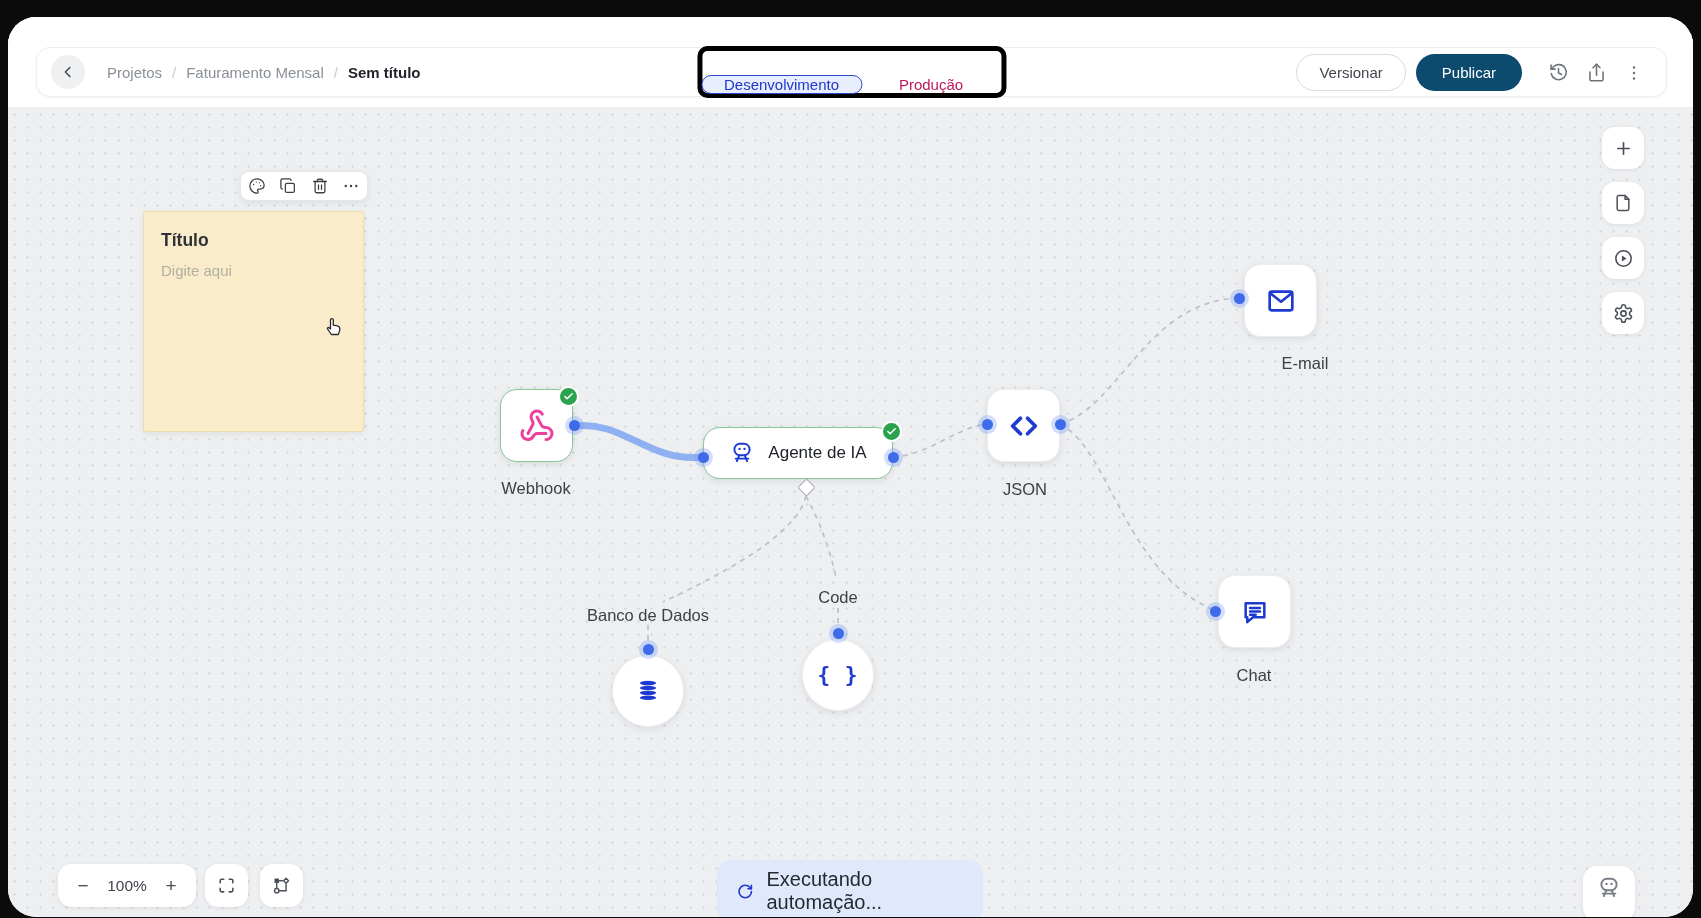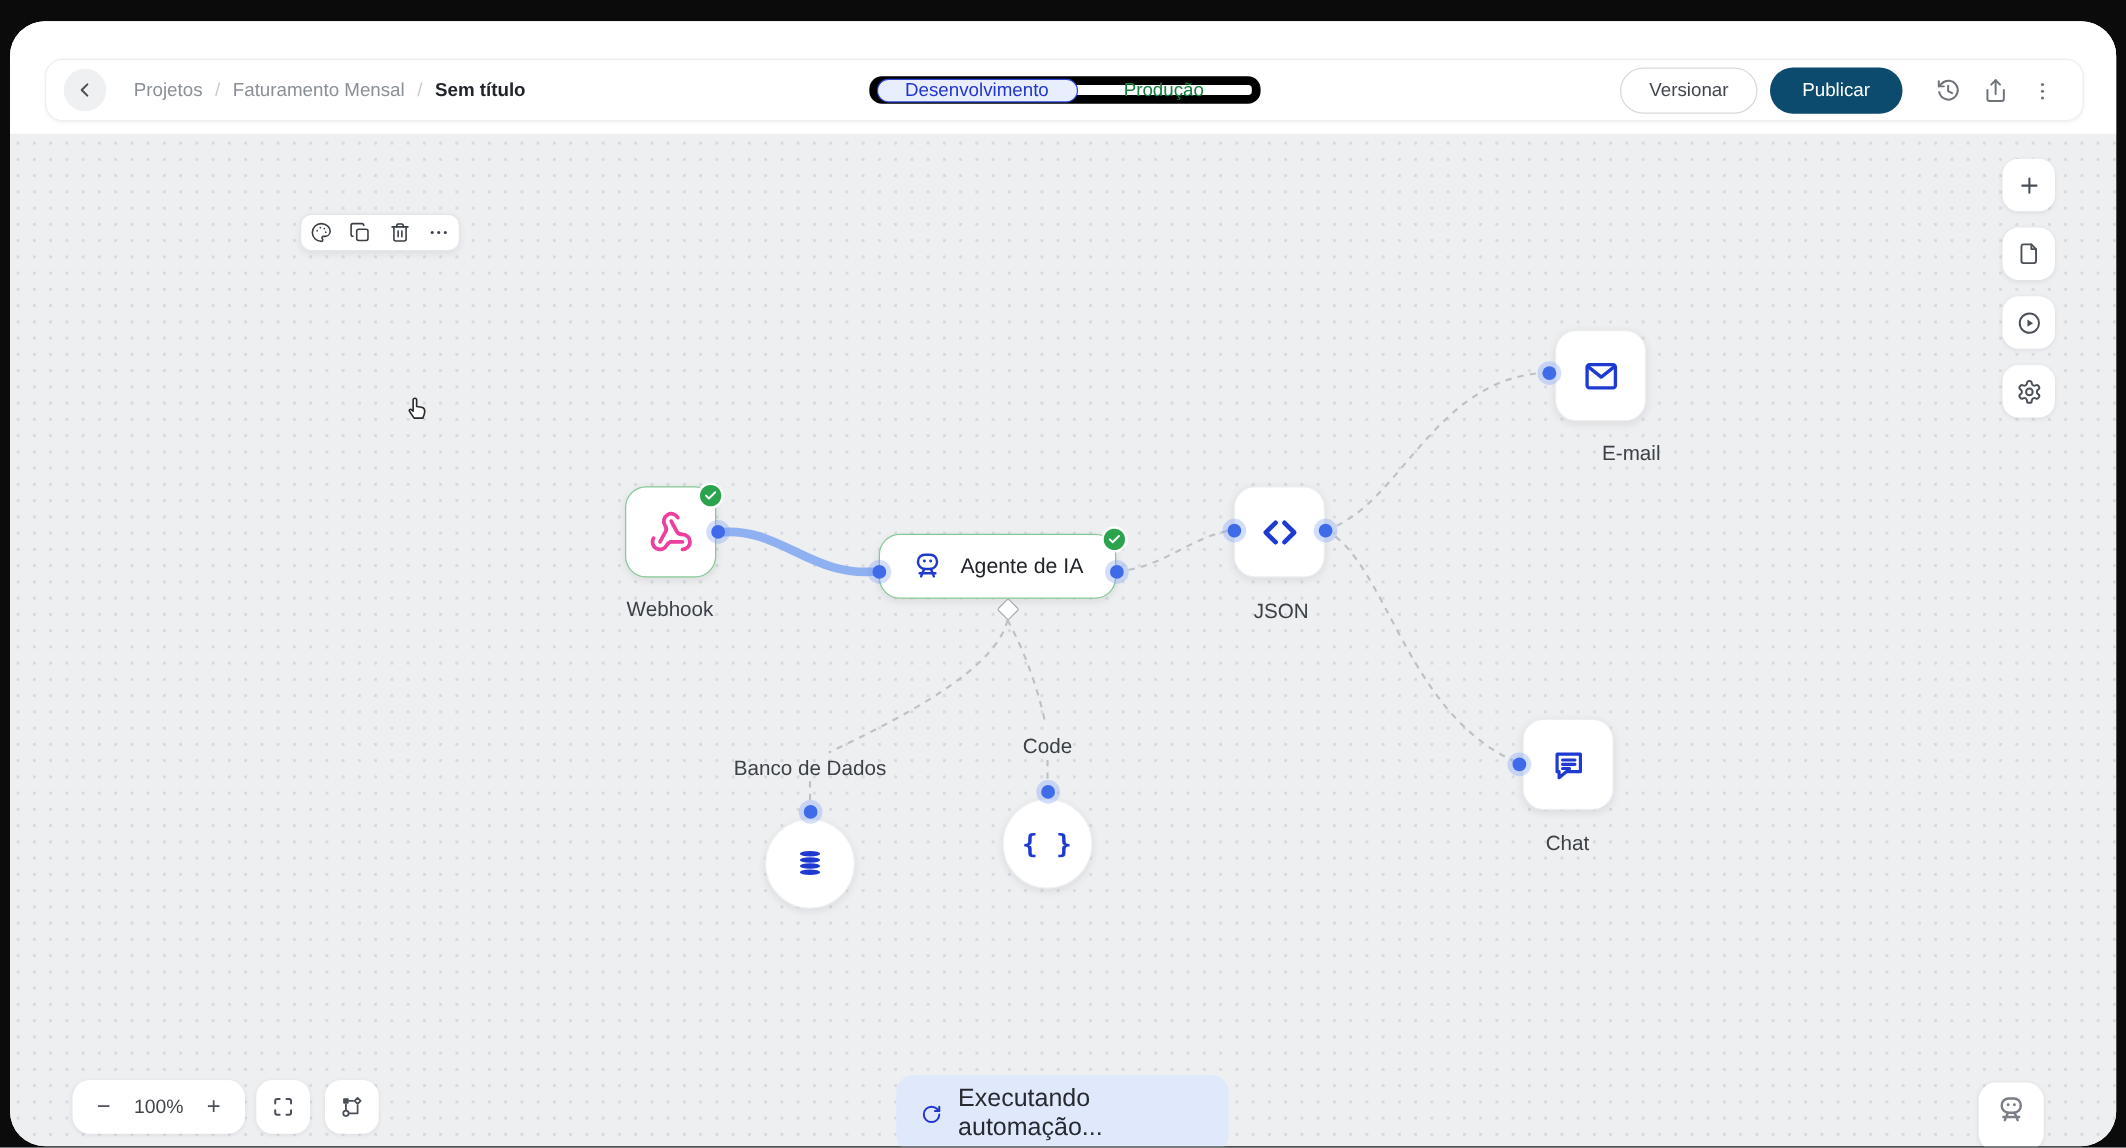--- a/index.html
+++ b/index.html
@@ -35,27 +35,27 @@
     display:flex; align-items:center; justify-content:center; color:#4a4f56;
     cursor:pointer; flex:0 0 auto;
   }
   .breadcrumb { display:flex; align-items:center; gap:10px; margin-left:22px; font-size:15px; }
   .crumb { color:#8a9097; }
   .crumb-sep { color:#c7cacf; }
   .crumb-current { color:#21252b; font-weight:600; }
 
   .env-tabs {
     position:absolute; left:50%; top:50%; transform:translate(-50%,-50%);
-    display:flex; border:7px solid #000000; border-radius:10px; background:#fff;
-    height:22px; align-items:center;
+    display:flex; border:5px solid #000000; border-radius:10px; background:#fff;
+    height:52px; align-items:flex-end;
   }
   .env-tab {
     display:flex; align-items:center; justify-content:center;
     font-size:15px; padding:0 22px; min-width:140px; cursor:pointer;
-    color:#15803d; border-radius:10px;
+    color:#be185d; border-radius:10px;
   }
   .env-tab.active {
     background:#e8eefd; border:1.5px solid #2c46d8; color:#2036cc; font-weight:500;
     margin:-1px; min-width:142px;
   }
   .topbar-right { margin-left:auto; display:flex; align-items:flex-end; gap:10px; }
   .btn-outline {
     border:1px solid #d8dade; background:#fff; color:#41464d;
     border-radius:999px; font-size:15px; padding:9px 22px; cursor:pointer;
     font-family:inherit;
@@ -251,20 +251,24 @@
         </svg>
     </span>
     <span class="note-tool">
       <svg width="18" height="18" viewBox="0 0 24 24" fill="currentColor">
           <circle cx="5" cy="12" r="1.6"></circle>
           <circle cx="12" cy="12" r="1.6"></circle>
           <circle cx="19" cy="12" r="1.6"></circle>
         </svg>
     </span>
   </div>
+  <div class="sticky-note">
+    <div class="note-title">Título</div>
+    <div class="note-placeholder">Digite aqui</div>
+  </div>
   <div class="hand-cursor">
     <svg width="20" height="22" viewBox="0 0 20 22">
         <path d="M9.3 20.5 5.6 15c-.6-.9.5-2 1.4-1.3l1.5 1.2V6c0-.8.6-1.4 1.4-1.4s1.4.6 1.4 1.4v5.2l3.9.6c1.6.3 2.6 1.5 2.6 3.1 0 .9-.3 2.3-.7 3.4l-.9 2.2z" fill="#ffffff" stroke="#2a2a2a" stroke-width="1.3" stroke-linejoin="round"></path>
       </svg>
   </div>
 
   <div class="node-sq done" style="left:492px; top:372px;">
     <svg width="36" height="36" viewBox="0 0 24 24" fill="none" stroke="#ec3f9e" stroke-width="2" stroke-linecap="round" stroke-linejoin="round">
         <path d="M18 16.98h-5.99c-1.1 0-1.95.94-2.48 1.9A4 4 0 0 1 2 17c.01-.7.2-1.4.57-2"></path>
         <path d="m6 17 3.13-5.78c.53-.97.1-2.18-.5-3.1a4 4 0 1 1 6.89-4.06"></path>

